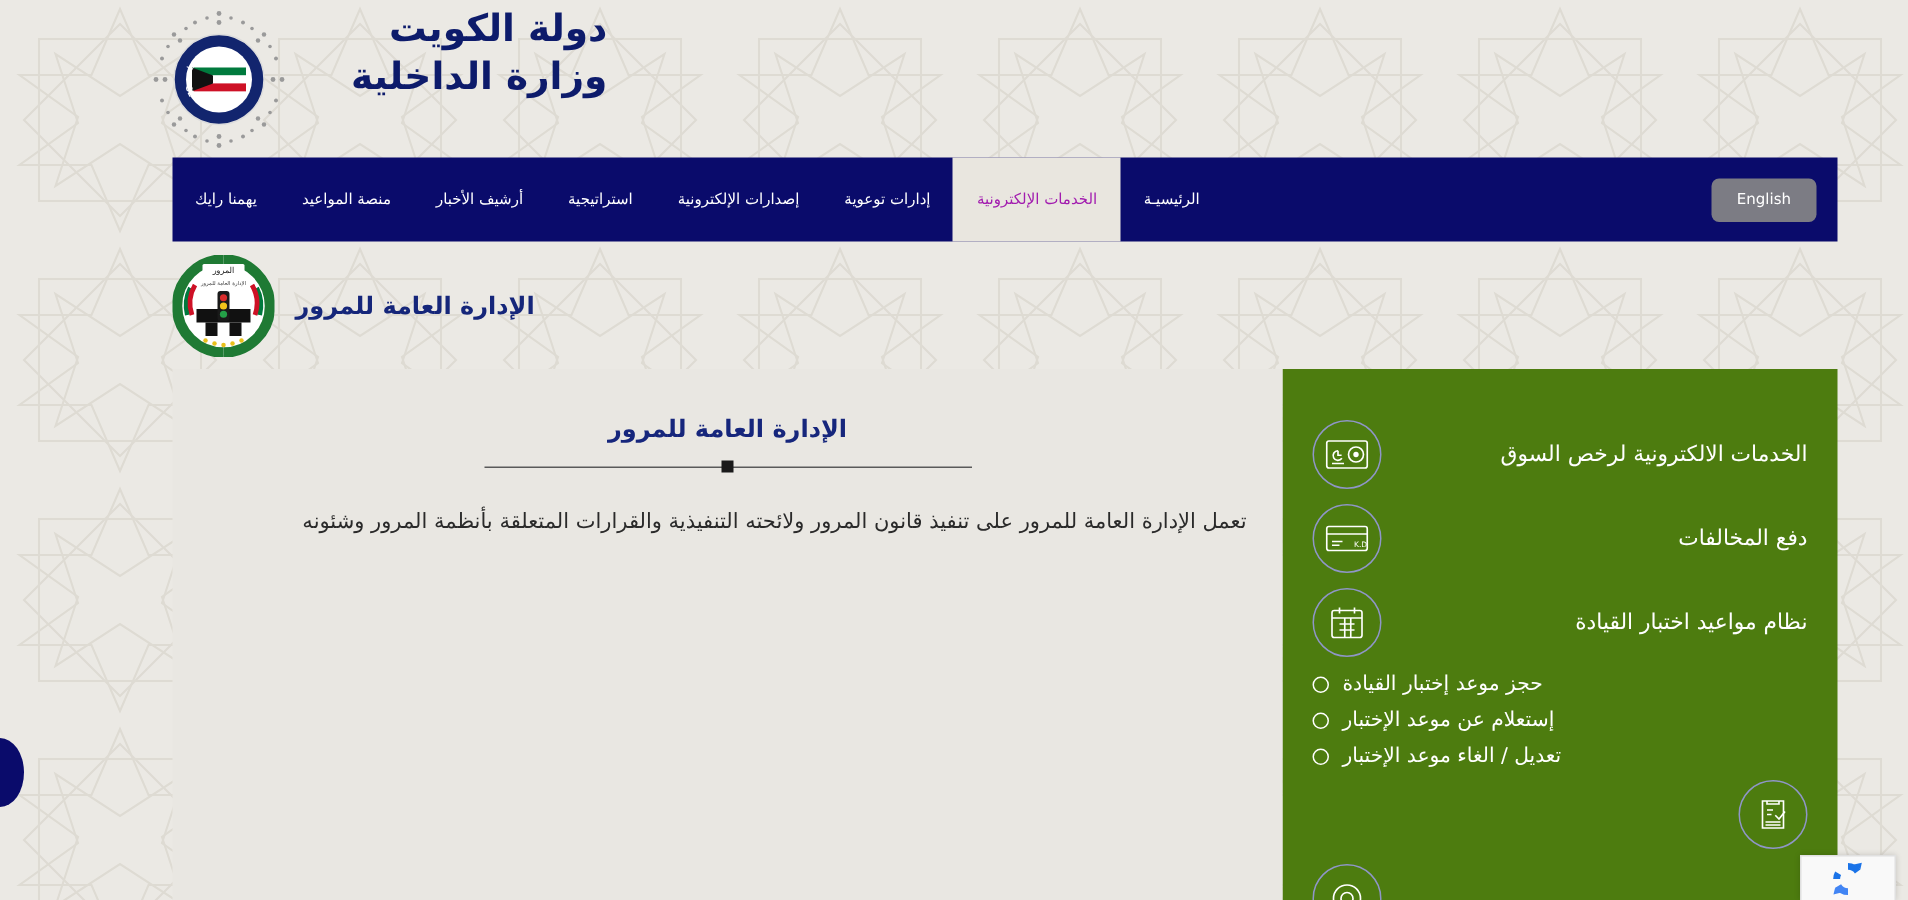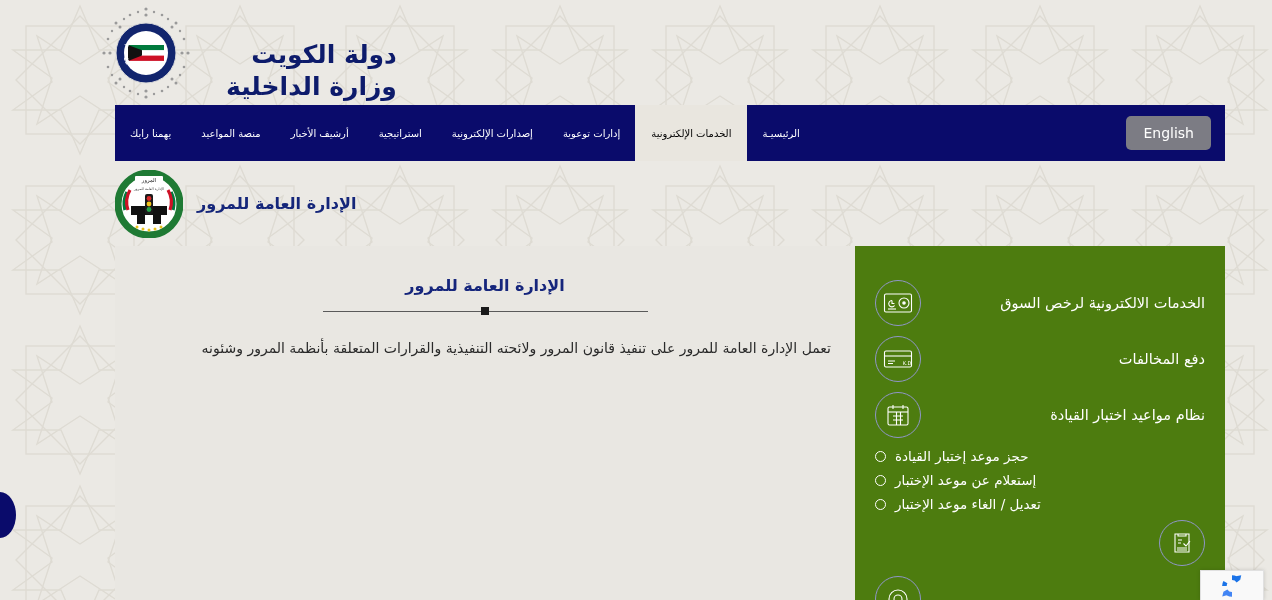--- a/index.html
+++ b/index.html
@@ -36,22 +36,22 @@
   .top-header {
     height: 105px;
     display: flex;
     align-items: center;
     justify-content: flex-start;
     padding-left: 90px;
     position: relative;
   }
   .brand-block {
     display: flex;
-    align-items: flex-end;
-    gap: 24px;
+    align-items: flex-start;
+    gap: 32px;
     margin-right: auto;
     margin-left: 0;
   }
   .brand-text {
     text-align: right;
     color: #0d1b6b;
     line-height: 1.28;
   }
   .brand-line1 { font-size: 25px; font-weight: bold; letter-spacing: 0px; }
   .brand-line2 { font-size: 25px; font-weight: bold; }
@@ -80,31 +80,31 @@
     align-items: center;
     padding: 0 15px;
     color: #ffffff;
     font-size: 10px;
     white-space: nowrap;
     cursor: pointer;
     height: 100%;
   }
   .nav-item.active {
     background: #e9e6df;
-    color: #000000;
+    color: #a21caf;
     padding: 0 16px;
   }
   .nav-spacer { flex: 1 1 auto; }
   .lang-btn {
     align-self: center;
     background: #7c7c84;
     color: #ffffff;
     border: none;
     border-radius: 5px;
-    font-size: 14px;
+    font-size: 10px;
     font-family: "DejaVu Sans", "Liberation Sans", sans-serif;
     padding: 9px 17px;
     margin-right: 14px;
     cursor: pointer;
     direction: ltr;
   }
 
   
   .dept-strip {
     margin: 0 47px 0 115px;

